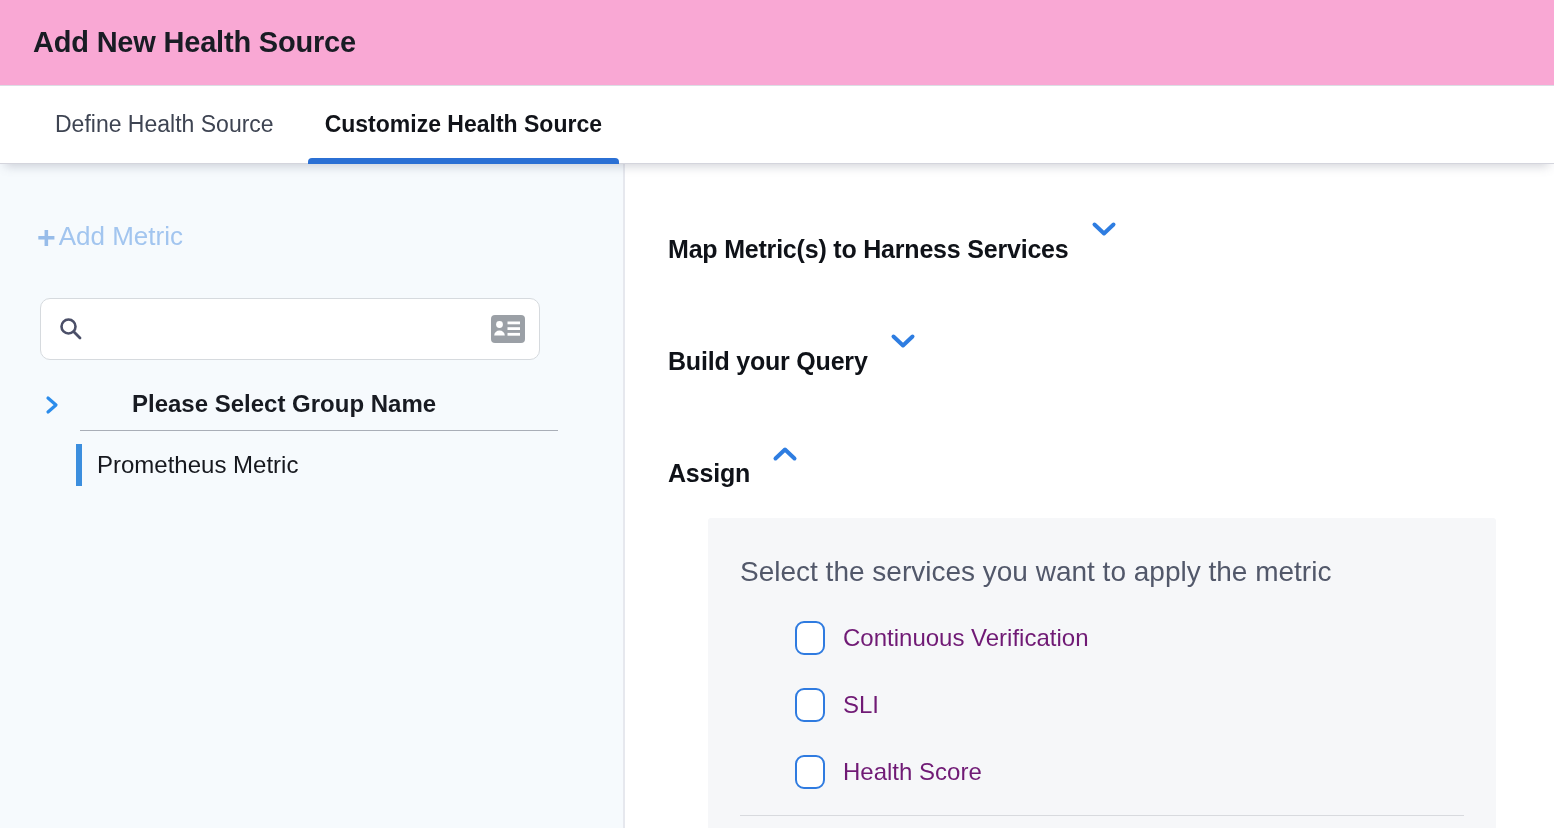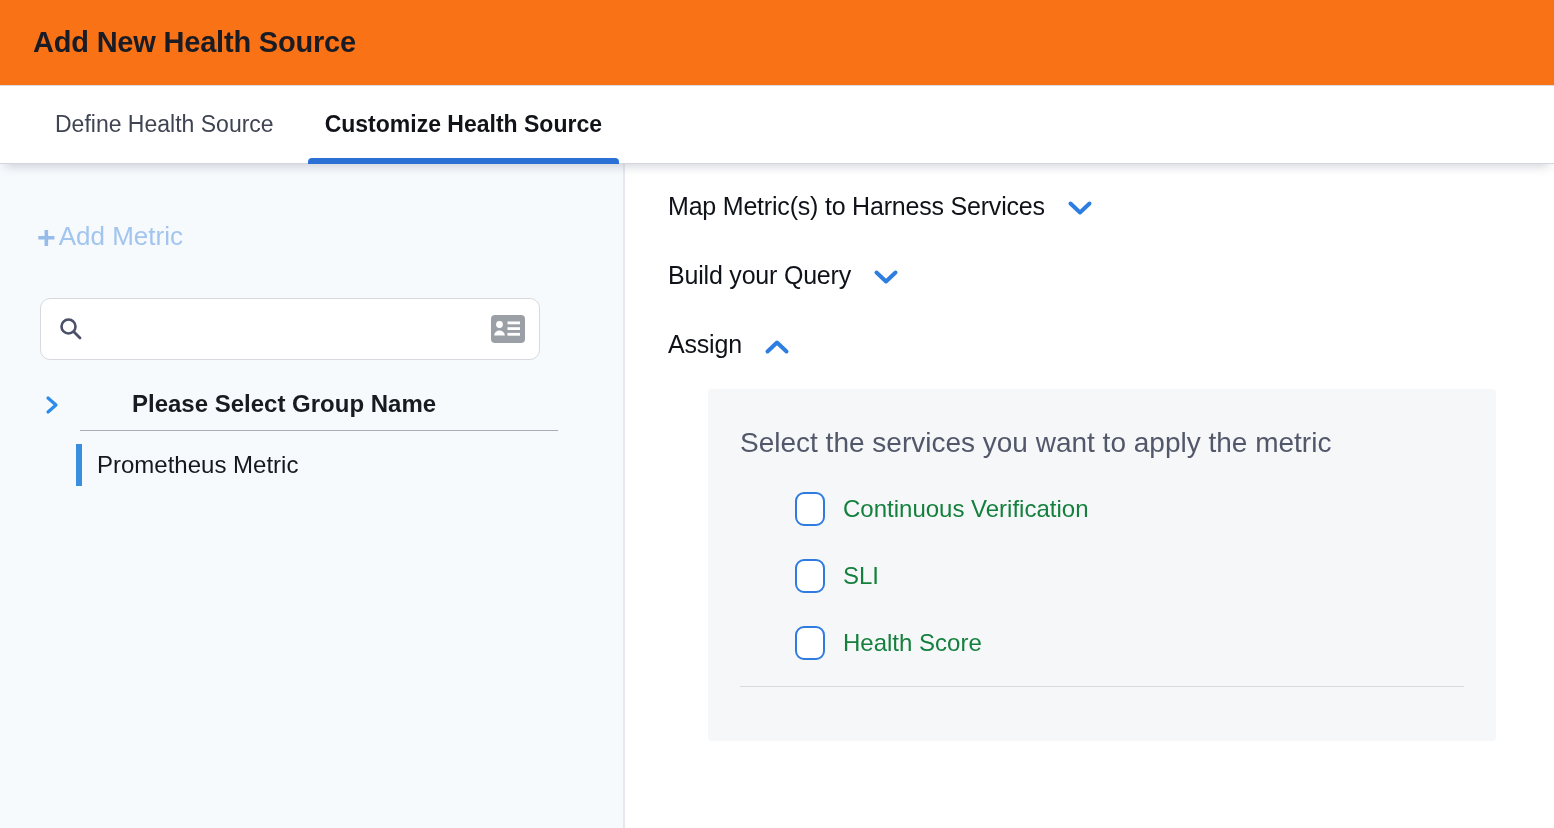--- a/index.html
+++ b/index.html
@@ -7,21 +7,21 @@
   body {
     font-family: "Liberation Sans", sans-serif;
     background: #ffffff;
     color: #1b1e26;
     overflow: hidden;
   }
 
   
   .header {
     height: 86px;
-    background: #f97316;
+    background: #f9a8d4;
     border-bottom: 1px solid #dcdde4;
     display: flex;
     align-items: center;
     padding-left: 33px;
   }
   .page-title {
     font-size: 29px;
     font-weight: 700;
     color: #191c24;
     letter-spacing: -0.2px;
@@ -164,23 +164,24 @@
   }
   .section-header {
     display: flex;
     align-items: center;
     margin-bottom: 40px;
     cursor: pointer;
     width: max-content;
   }
   .section-title {
     font-size: 25px;
-    font-weight: 400;
+    font-weight: 700;
     color: #0f1218;
     letter-spacing: -0.2px;
+    margin-top: 43px;
   }
   .section-header .chev { margin-left: 22px; margin-top: 3px; }
 
   .assign-panel {
     margin-top: 30px;
     margin-left: 40px;
     width: 788px;
     height: 352px;
     background: #f6f7f9;
     border-radius: 3px;
@@ -202,21 +203,21 @@
     height: 34px;
     border: 2px solid #2f7be0;
     border-radius: 9px;
     background: #ffffff;
     flex: 0 0 30px;
     cursor: pointer;
   }
   .option-label {
     margin-left: 18px;
     font-size: 24px;
-    color: #15803d;
+    color: #701a75;
   }
   .assign-divider {
     margin-top: 26px;
     height: 1px;
     background: #d8dade;
   }
 </style>
 </head>
 <body>
 

